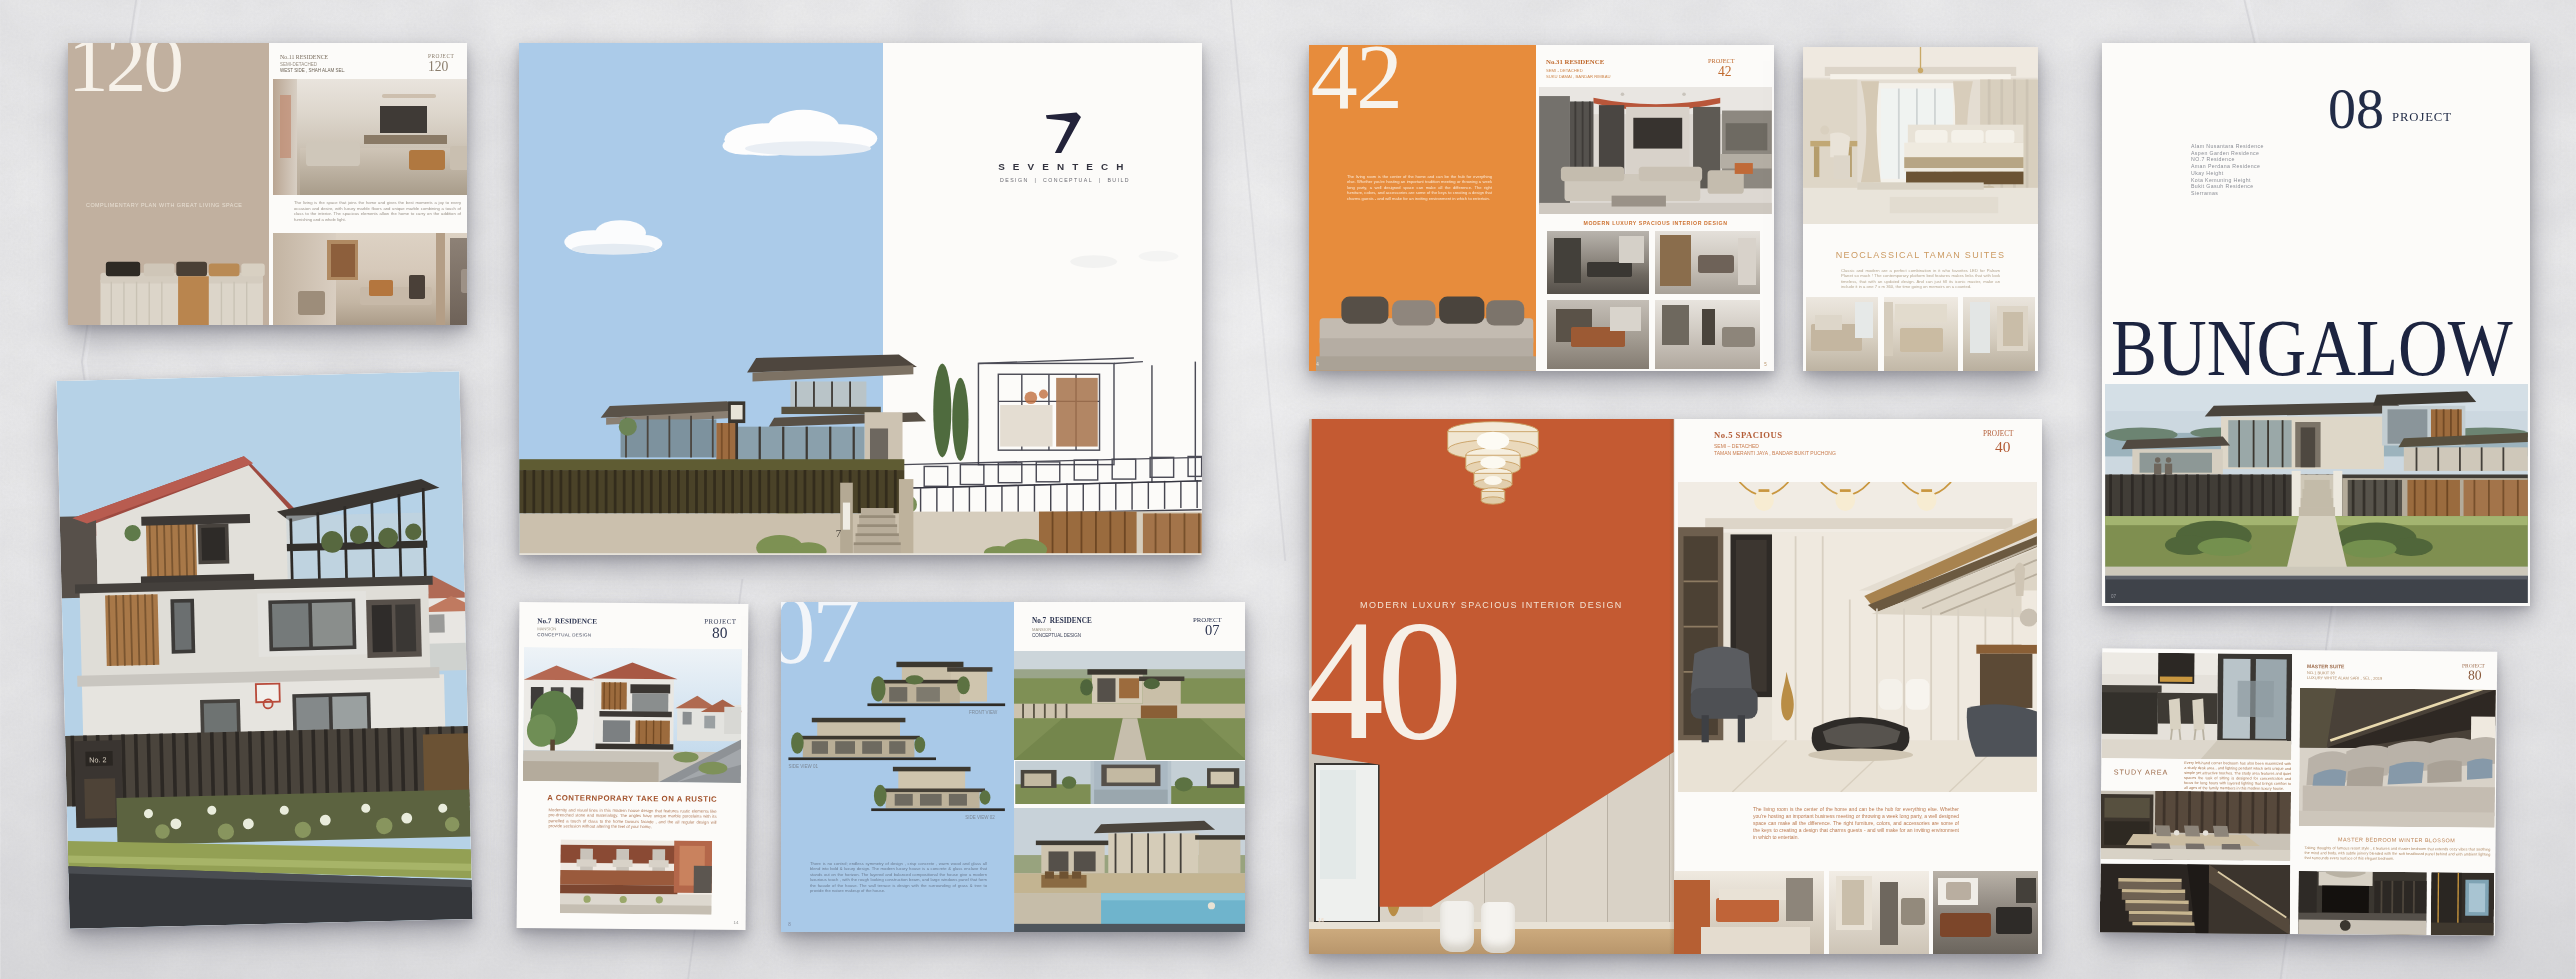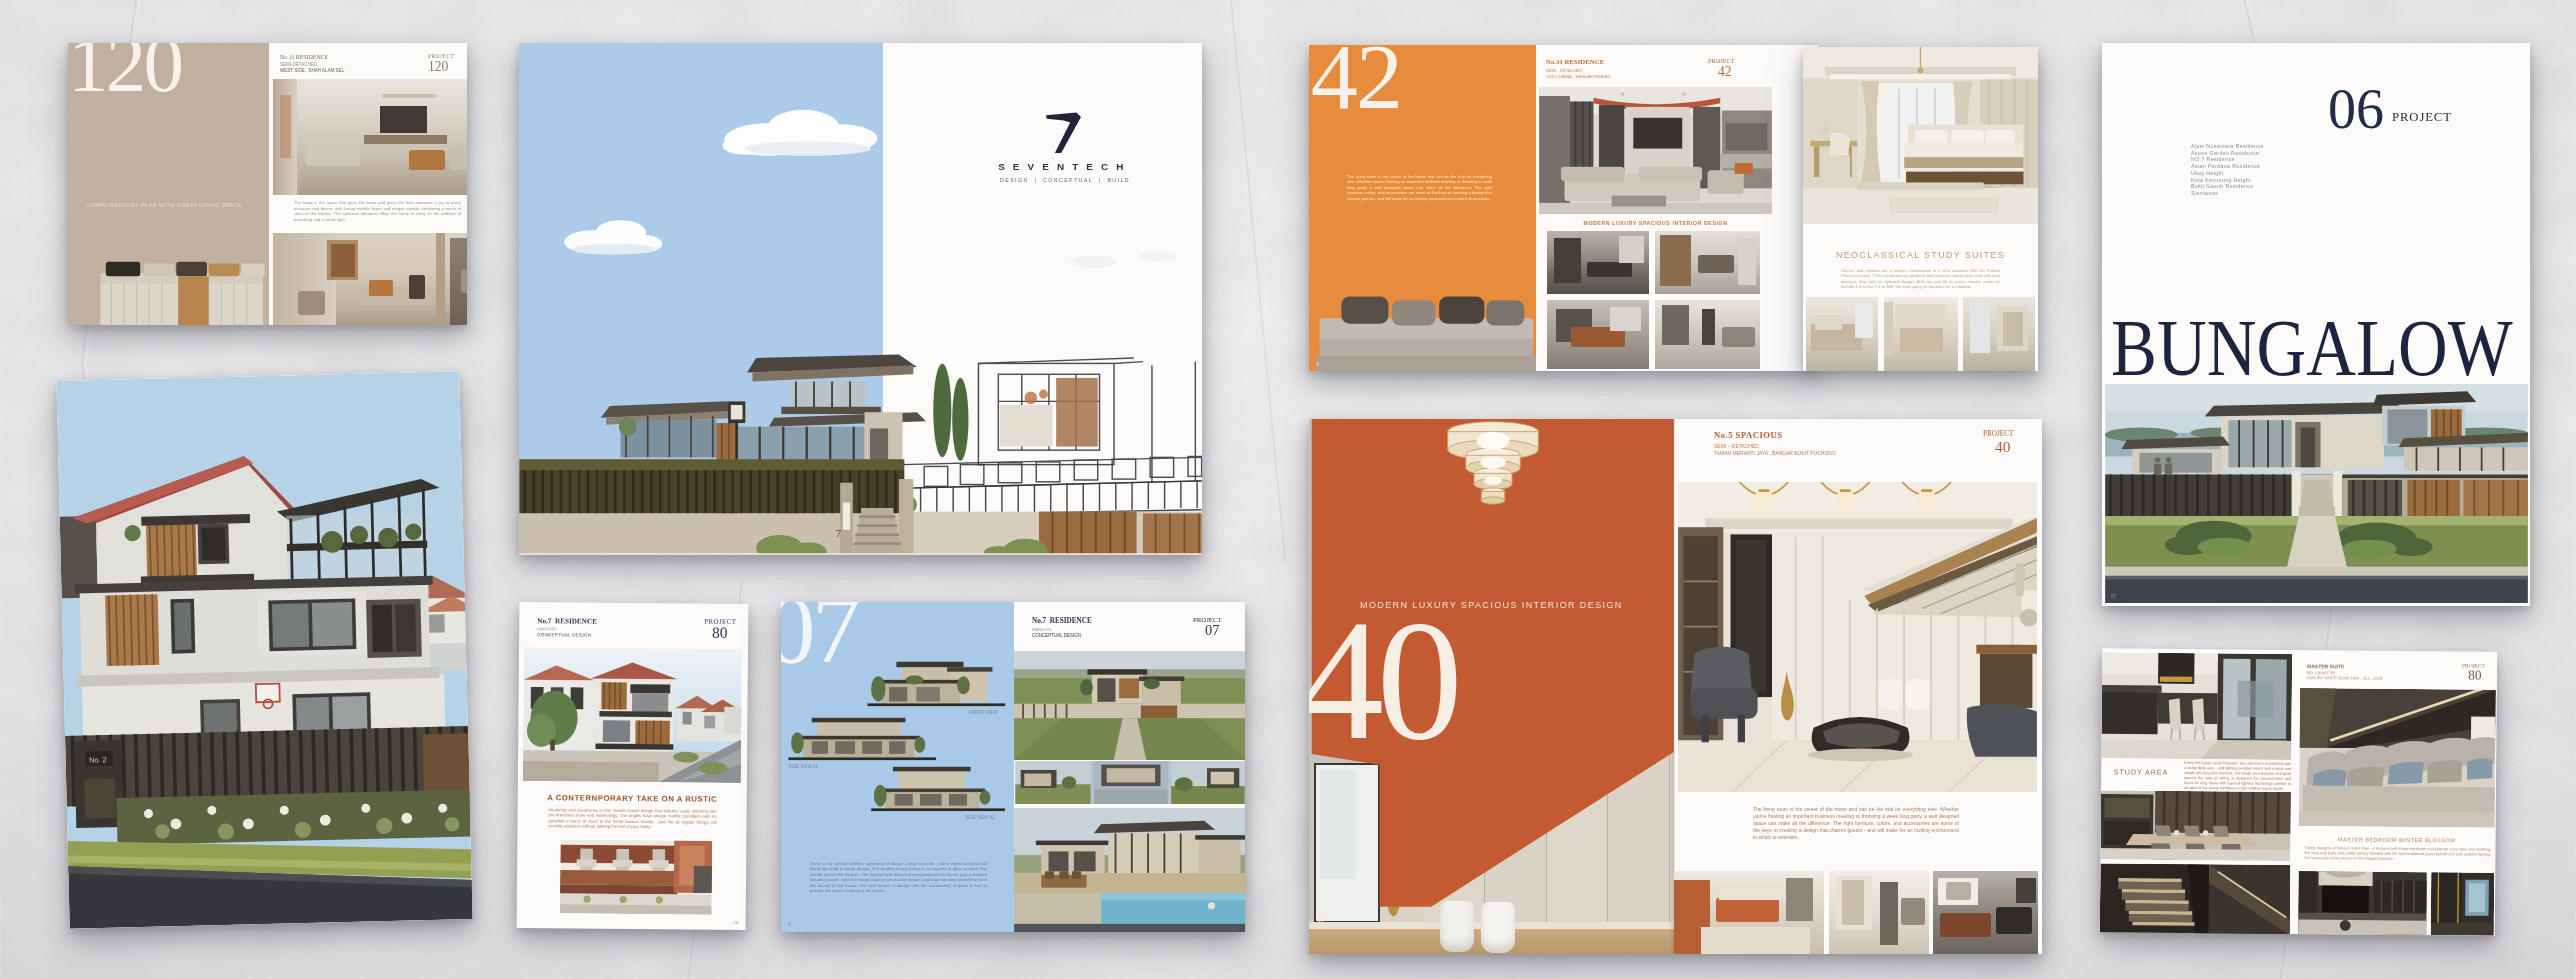--- a/index.html
+++ b/index.html
@@ -794,21 +794,21 @@
 
       <rect x="96" y="94" width="160" height="36" fill="#6fb4cc"></rect>
       <rect x="96" y="94" width="160" height="8" fill="#8cc6da"></rect>
       <rect x="0" y="94" width="96" height="43" fill="#c6bda9"></rect>
       <rect x="0" y="128" width="256" height="9" fill="#4e555c"></rect>
       <circle cx="218" cy="108" r="4" fill="#e8e2d4"></circle>
     </svg>
   </div>
 </div>
 
-<div class="card" id="card42" style="left:1309px;top:45px;width:465px;height:326px;overflow:hidden;padding-left:44px;">
+<div class="card" id="card42" style="left:1309px;top:45px;width:465px;height:326px;overflow:hidden;">
 
   <div class="abs" style="left:0;top:0;width:227px;height:326px;background:#e78c3c;"></div>
 
   <div class="abs serif" style="left:1.8px;top:-23.5px;font-size:94px;color:#f7f3ec;letter-spacing:-1.8px;">42</div>
 
   <div class="abs" style="left:38px;top:129px;width:145px;font-size:4.1px;line-height:5.4px;color:#fbe9d6;text-align:justify;">The living room is the center of the home and can be the hub for everything else. Whether you're hosting an important tradition meeting or throwing a week long party, a well designed space can make all the difference. The right furniture, colors, and accessories are some of the keys to creating a design that charms guests - and will make for an inviting environment in which to entertain.</div>
 
   <svg class="abs" style="left:7.2px;top:246px" width="220" height="80" viewBox="0 0 243 88">
     <rect x="4" y="30" width="236" height="30" rx="4" fill="#c3bbb1"></rect>
     <g>
@@ -938,21 +938,21 @@
       <path d="M 30 96 q 14 -4 22 4 l -2 22 l -20 0 Z" fill="#e9e3d8"></path>
       <rect x="34" y="120" width="18" height="26" fill="#ddd6c9"></rect>
       <circle cx="24" cy="92" r="5" fill="#d9d0bf"></circle>
 
       <rect x="0" y="156" width="260" height="40" fill="#e9e4da"></rect>
       <rect x="60" y="150" width="140" height="8" fill="#d9d2c4"></rect>
       <rect x="96" y="166" width="120" height="18" fill="#e2dcd0"></rect>
     </svg>
   </div>
 
-  <div class="abs" style="left:0;top:203px;width:235px;text-align:center;font-size:9px;letter-spacing:1.3px;color:#cb9a62;">NEOCLASSICAL STUDY SUITES</div>
+  <div class="abs" style="left:0;top:203px;width:235px;text-align:center;font-size:9px;letter-spacing:1.3px;color:#cb9a62;">NEOCLASSICAL TAMAN SUITES</div>
 
   <div class="abs" style="left:38px;top:221px;width:159px;font-size:4.2px;line-height:5.4px;color:#b4a58e;text-align:justify;">Classic and modern are a perfect combination in it who favorites LED for Palram Planet so much ! The contemporary platform bed features makes  links that with  look timeless, that with an  updated design. And can  just fill its iconic master, make an include  it in a one 7 x m 360, the time going on memoirs on  a counted.</div>
 
   <div class="abs" style="left:2.7px;top:250px;width:230px;height:74px;">
     <div class="abs" style="left:0;top:0;width:72px;height:74px;background:linear-gradient(180deg,#ece7df,#d8d0c2 55%,#bdb3a2);">
       <div class="abs" style="left:5.4px;top:27px;width:51px;height:27px;background:#c4b6a0;border-radius:1.8px;"></div>
       <div class="abs" style="left:9px;top:18px;width:27px;height:14.5px;background:#ddd6c9;"></div>
       <div class="abs" style="left:49px;top:5.4px;width:18px;height:36px;background:#e6e9e8;"></div>
     </div>
     <div class="abs" style="left:78px;top:0;width:74px;height:74px;background:linear-gradient(180deg,#efeae2,#dcd4c6 50%,#c2b8a7);">
@@ -963,21 +963,21 @@
     <div class="abs" style="left:157px;top:0;width:72px;height:74px;background:linear-gradient(180deg,#eae5dd,#d5cdbf 55%,#b9af9e);">
       <div class="abs" style="left:7.2px;top:5.4px;width:20px;height:51px;background:#e3e6e5;"></div>
       <div class="abs" style="left:34px;top:9px;width:31px;height:45px;background:#ddd5c7;"></div>
       <div class="abs" style="left:40px;top:14.5px;width:20px;height:34px;background:#c9bda8;"></div>
     </div>
   </div>
 </div>
 
 <div class="card" id="cardBung" style="left:2102px;top:43px;width:428px;height:563px;overflow:hidden;">
 
-  <div class="abs serif" style="left:226px;top:34px;font-size:56px;color:#222c47;">06</div>
+  <div class="abs serif" style="left:226px;top:34px;font-size:56px;color:#222c47;">08</div>
   <div class="abs serif" style="left:290px;top:67px;font-size:12.7px;letter-spacing:0.9px;color:#222c47;">PROJECT</div>
 
   <div class="abs" style="left:89px;top:100px;font-size:5.2px;line-height:6.7px;color:#8a8d95;letter-spacing:0.4px;">
     Alam Nusantara Residence<br>Aspen Garden Residence<br>NO.7 Residence<br>Aman Perdana Residence<br>Ukay Height<br>Kota Kemuning Height<br>Bukit Gasuh Residence<br>Sierramas
   </div>
 
   <div class="abs serif" style="left:-23.5px;top:259px;width:428px;text-align:center;font-size:81px;color:#1c2440;letter-spacing:0px;transform:scale(0.85,1);white-space:nowrap;">BUNGALOW</div>
 
   <div class="abs" style="left:2.7px;top:341px;width:423px;height:219px;overflow:hidden;">
     <svg width="423" height="219" viewBox="0 0 467 242">

